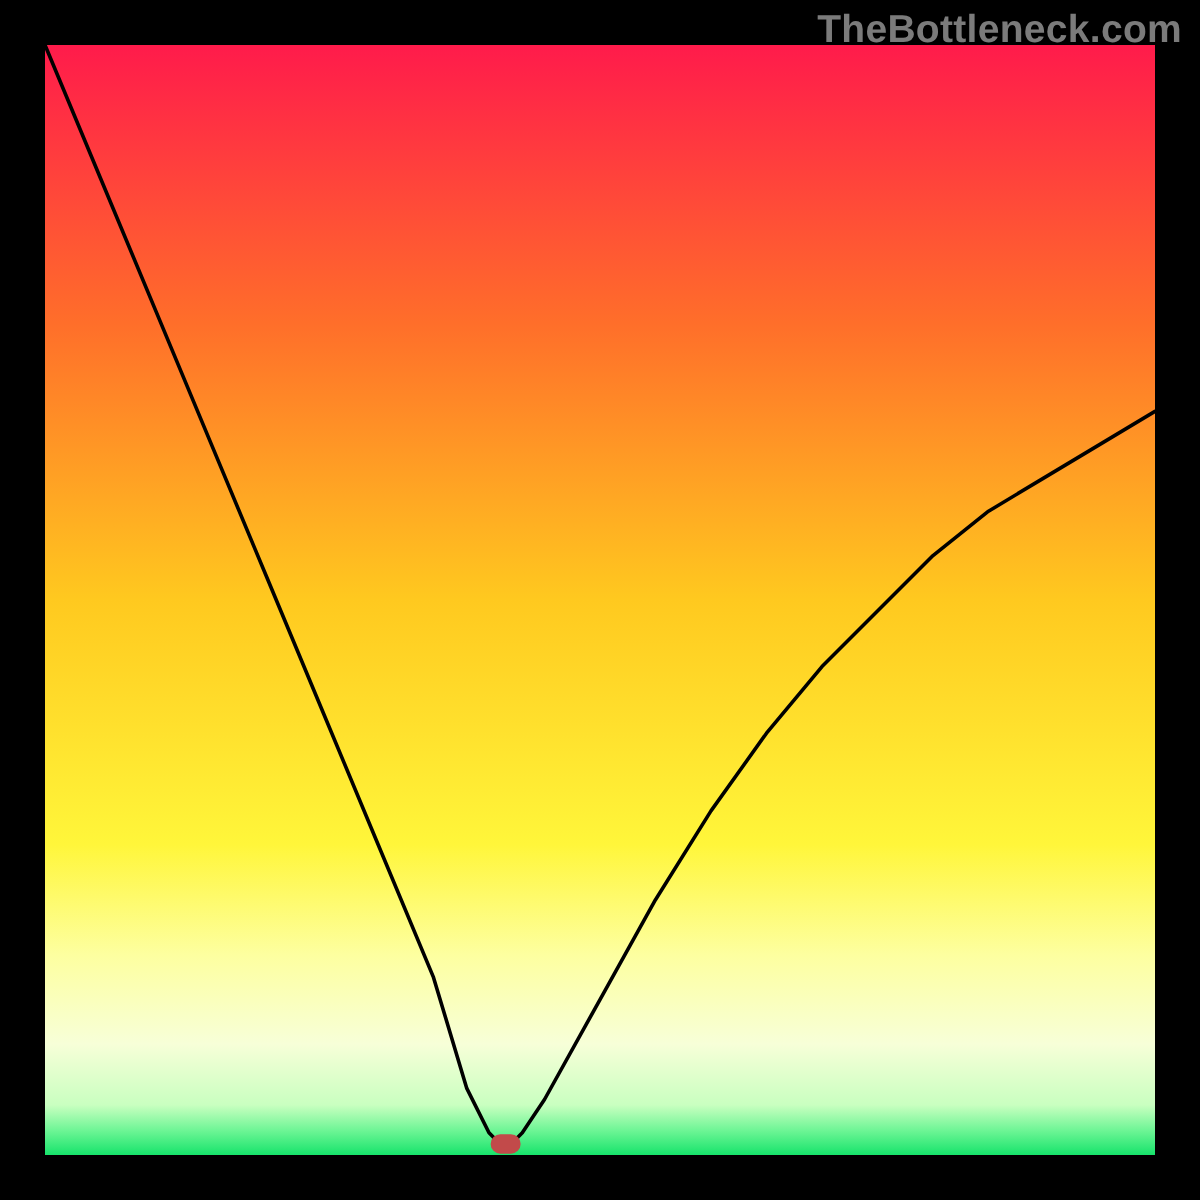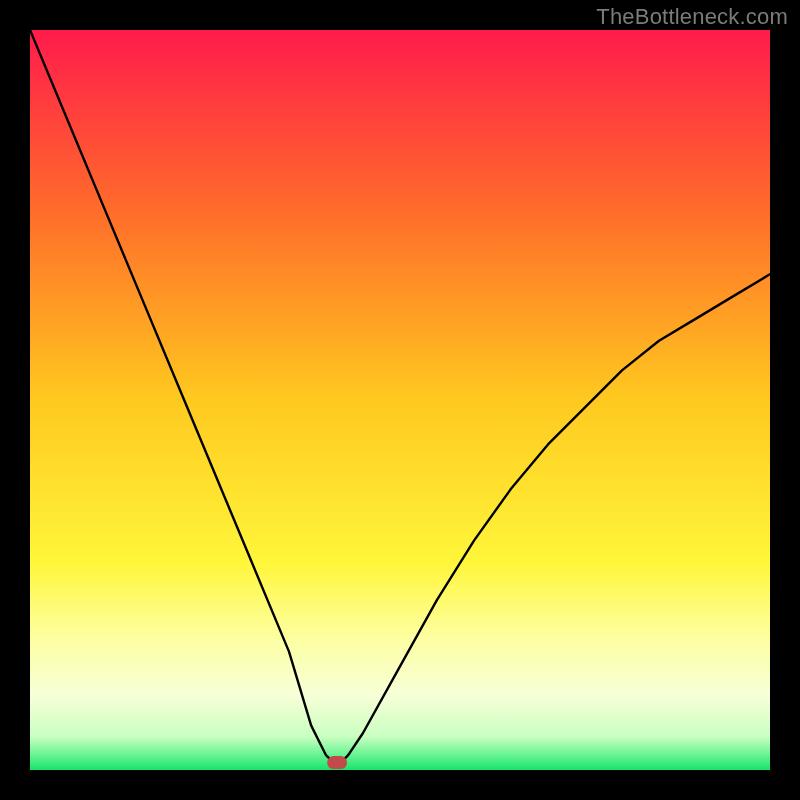--- a/index.html
+++ b/index.html
@@ -30,22 +30,22 @@
   .plot svg {
     display: block;
     width: 740px;
     height: 740px;
   }
   .watermark {
     position: absolute;
     top: 4px;
     right: 12px;
     color: #7b7b7b;
-    font-size: 22px;
-    font-weight: 400;
+    font-size: 26px;
+    font-weight: 700;
     letter-spacing: 0.2px;
     user-select: none;
   }
 </style>
 </head>
 <body>
 
 <div class="frame">
   <div class="watermark">TheBottleneck.com</div>
   <div class="plot">

